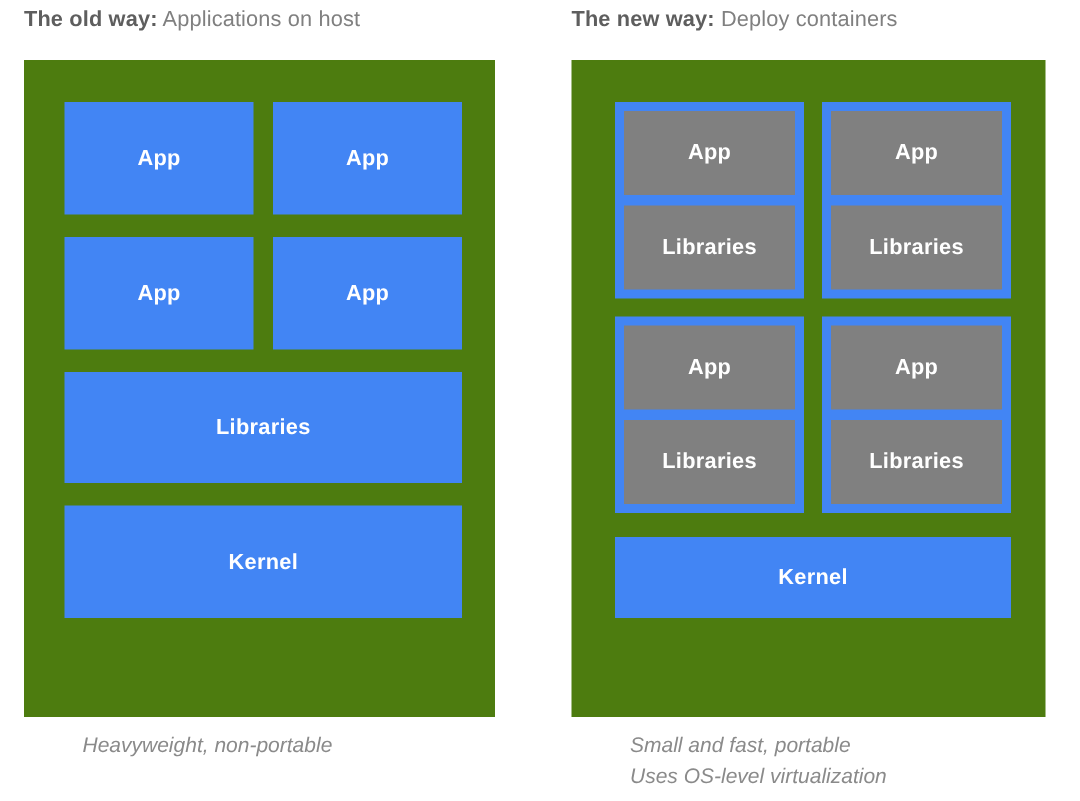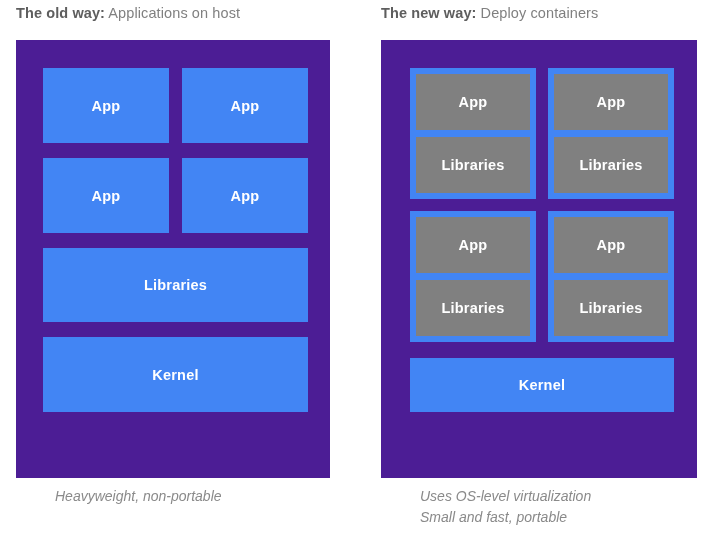--- a/index.html
+++ b/index.html
@@ -48,21 +48,21 @@
   .heading .tail {
     font-weight: normal;
     color: #808080;
   }
 
   
   .panel {
     position: absolute;
     top: 40px;
     left: 0;
-    background: #4c1d95;
+    background: #4d7c0f;
   }
   .column.left  .panel { width: 314px; height: 438px; }
   .column.right .panel { width: 316px; height: 438px; }
 
   
   .blue-box {
     position: absolute;
     background: #4285f4;
     box-sizing: border-box;
     display: flex;
@@ -181,19 +181,19 @@
       <div class="container-box ct-4">
         <div class="gray-box slot-app">App</div>
         <div class="gray-box slot-libs">Libraries</div>
       </div>
 
       <div class="blue-box rp-kernel">Kernel</div>
 
     </div>
 
     <div class="caption">
+      <span class="cap-line">Small and fast, portable</span>
       <span class="cap-line">Uses OS-level virtualization</span>
-      <span class="cap-line">Small and fast, portable</span>
     </div>
 
   </div>
 
 </div>
 
 </body></html>

